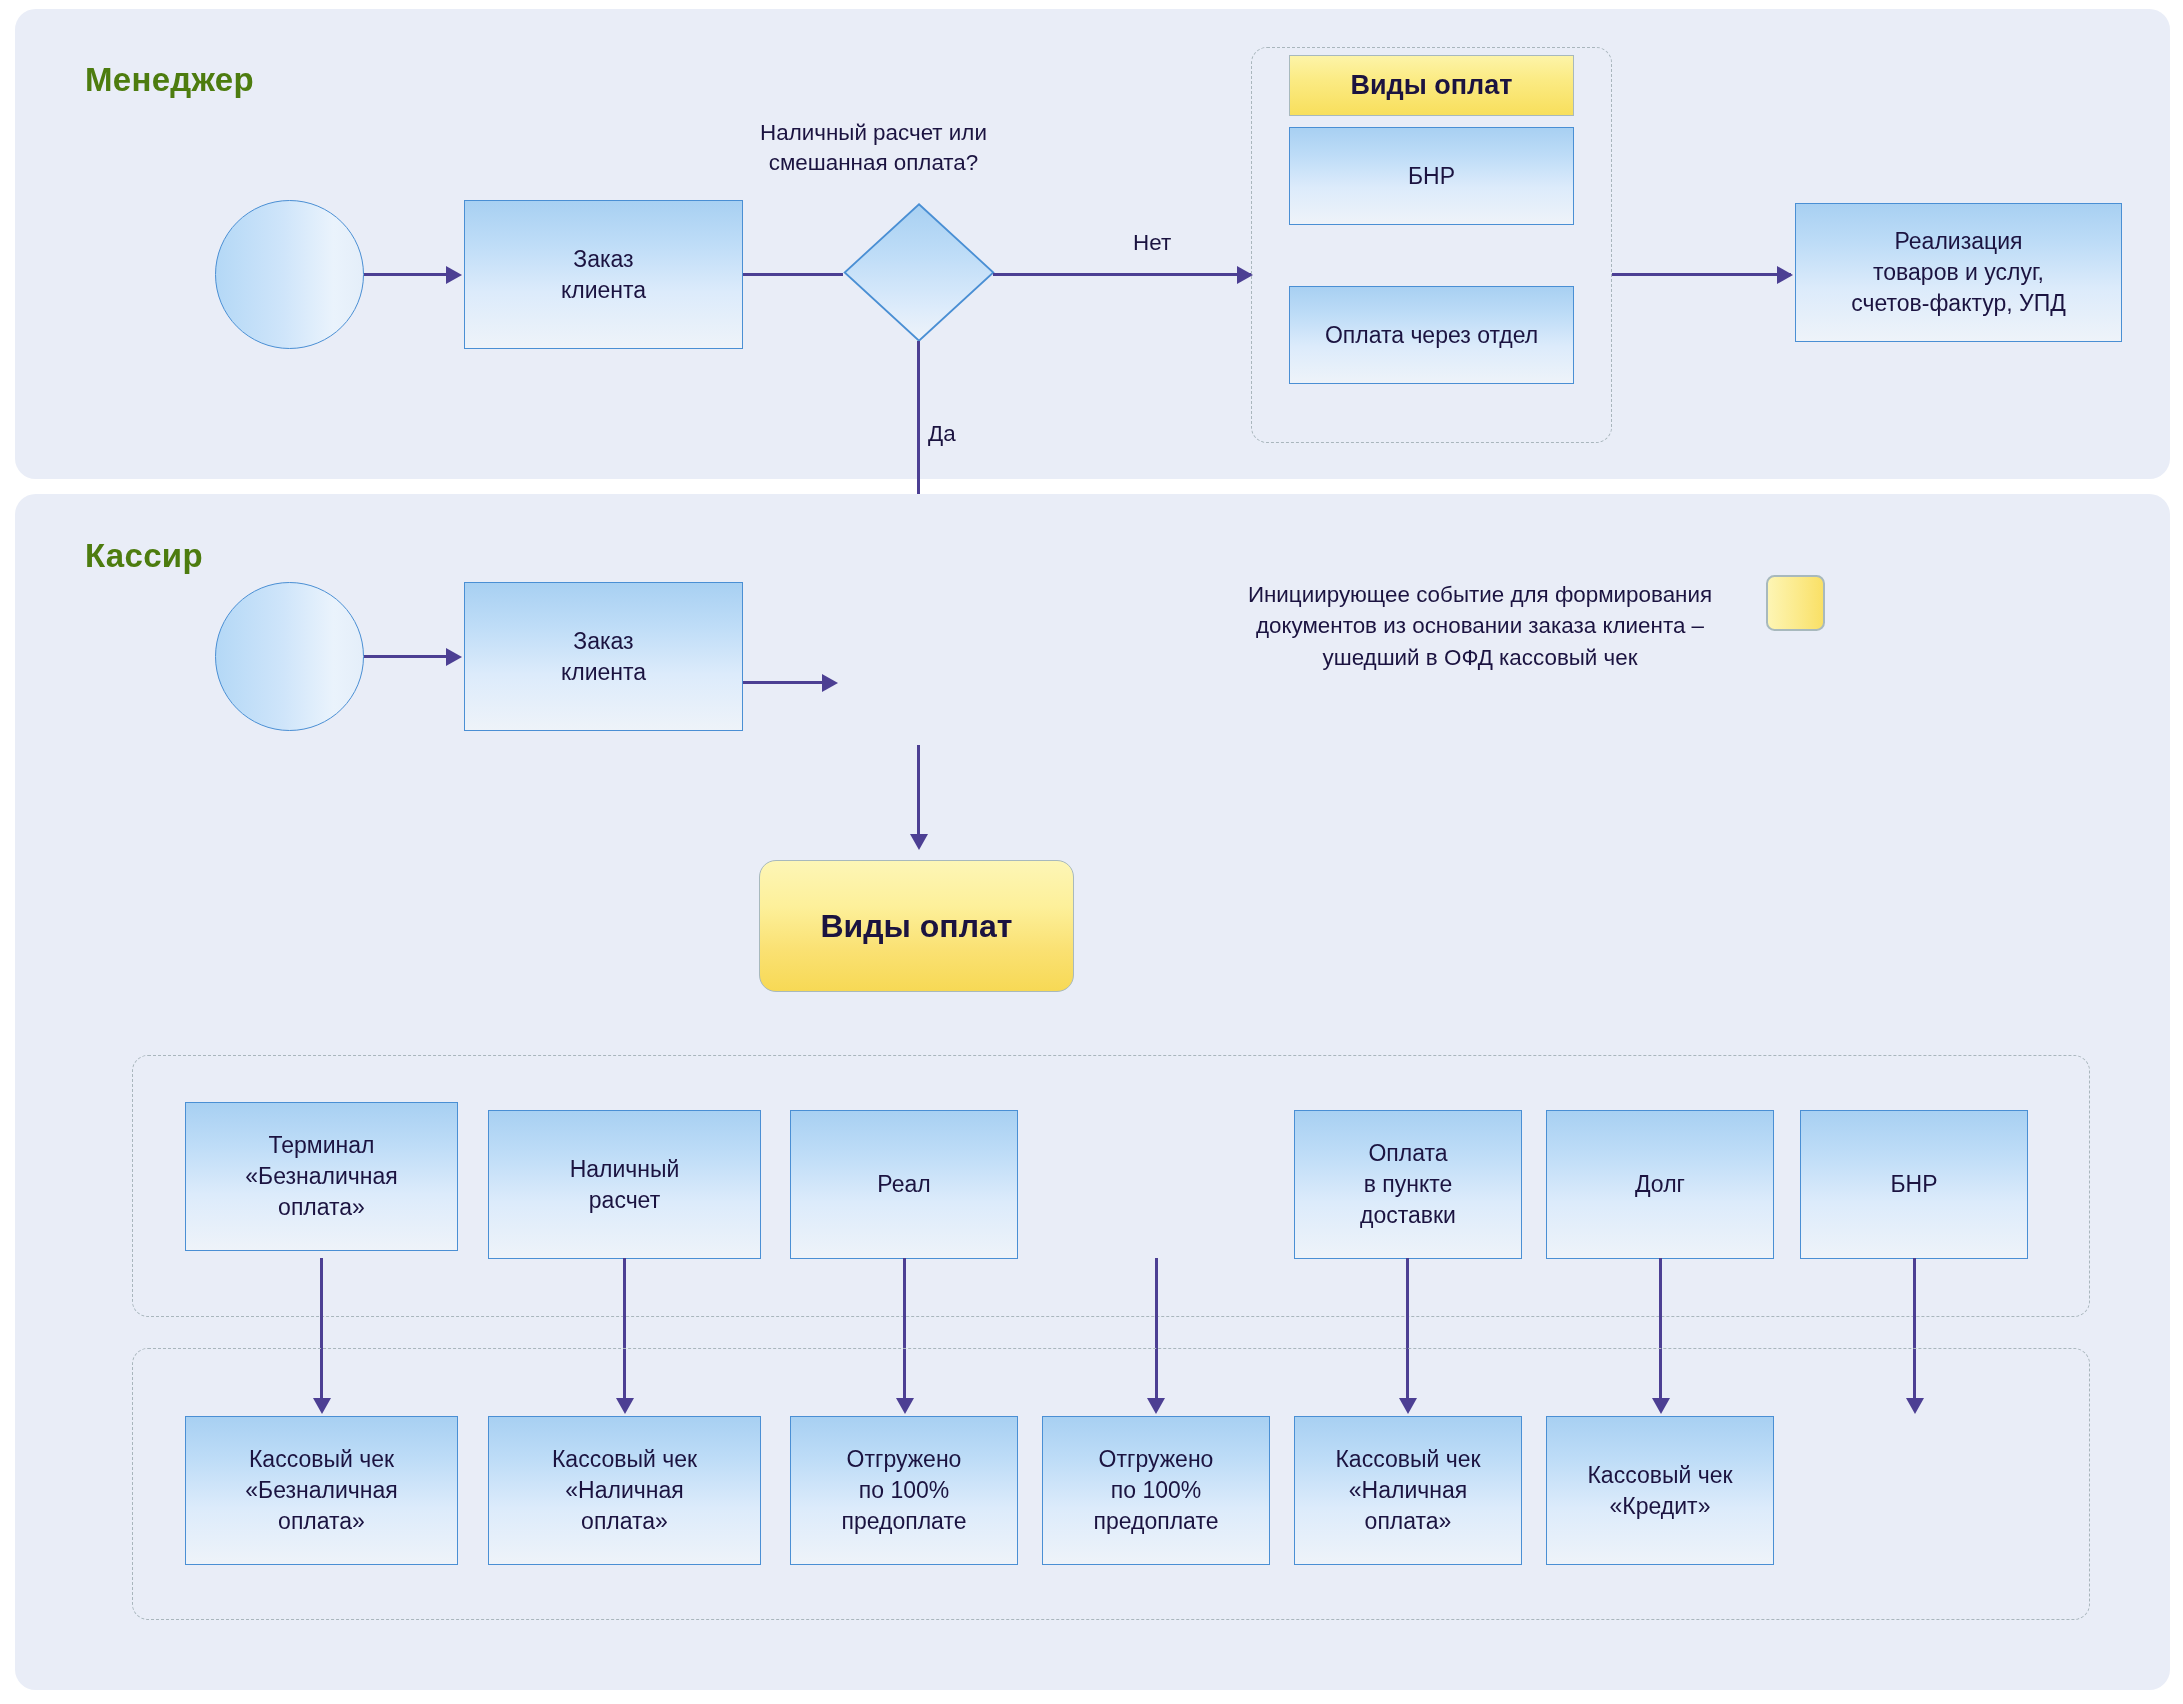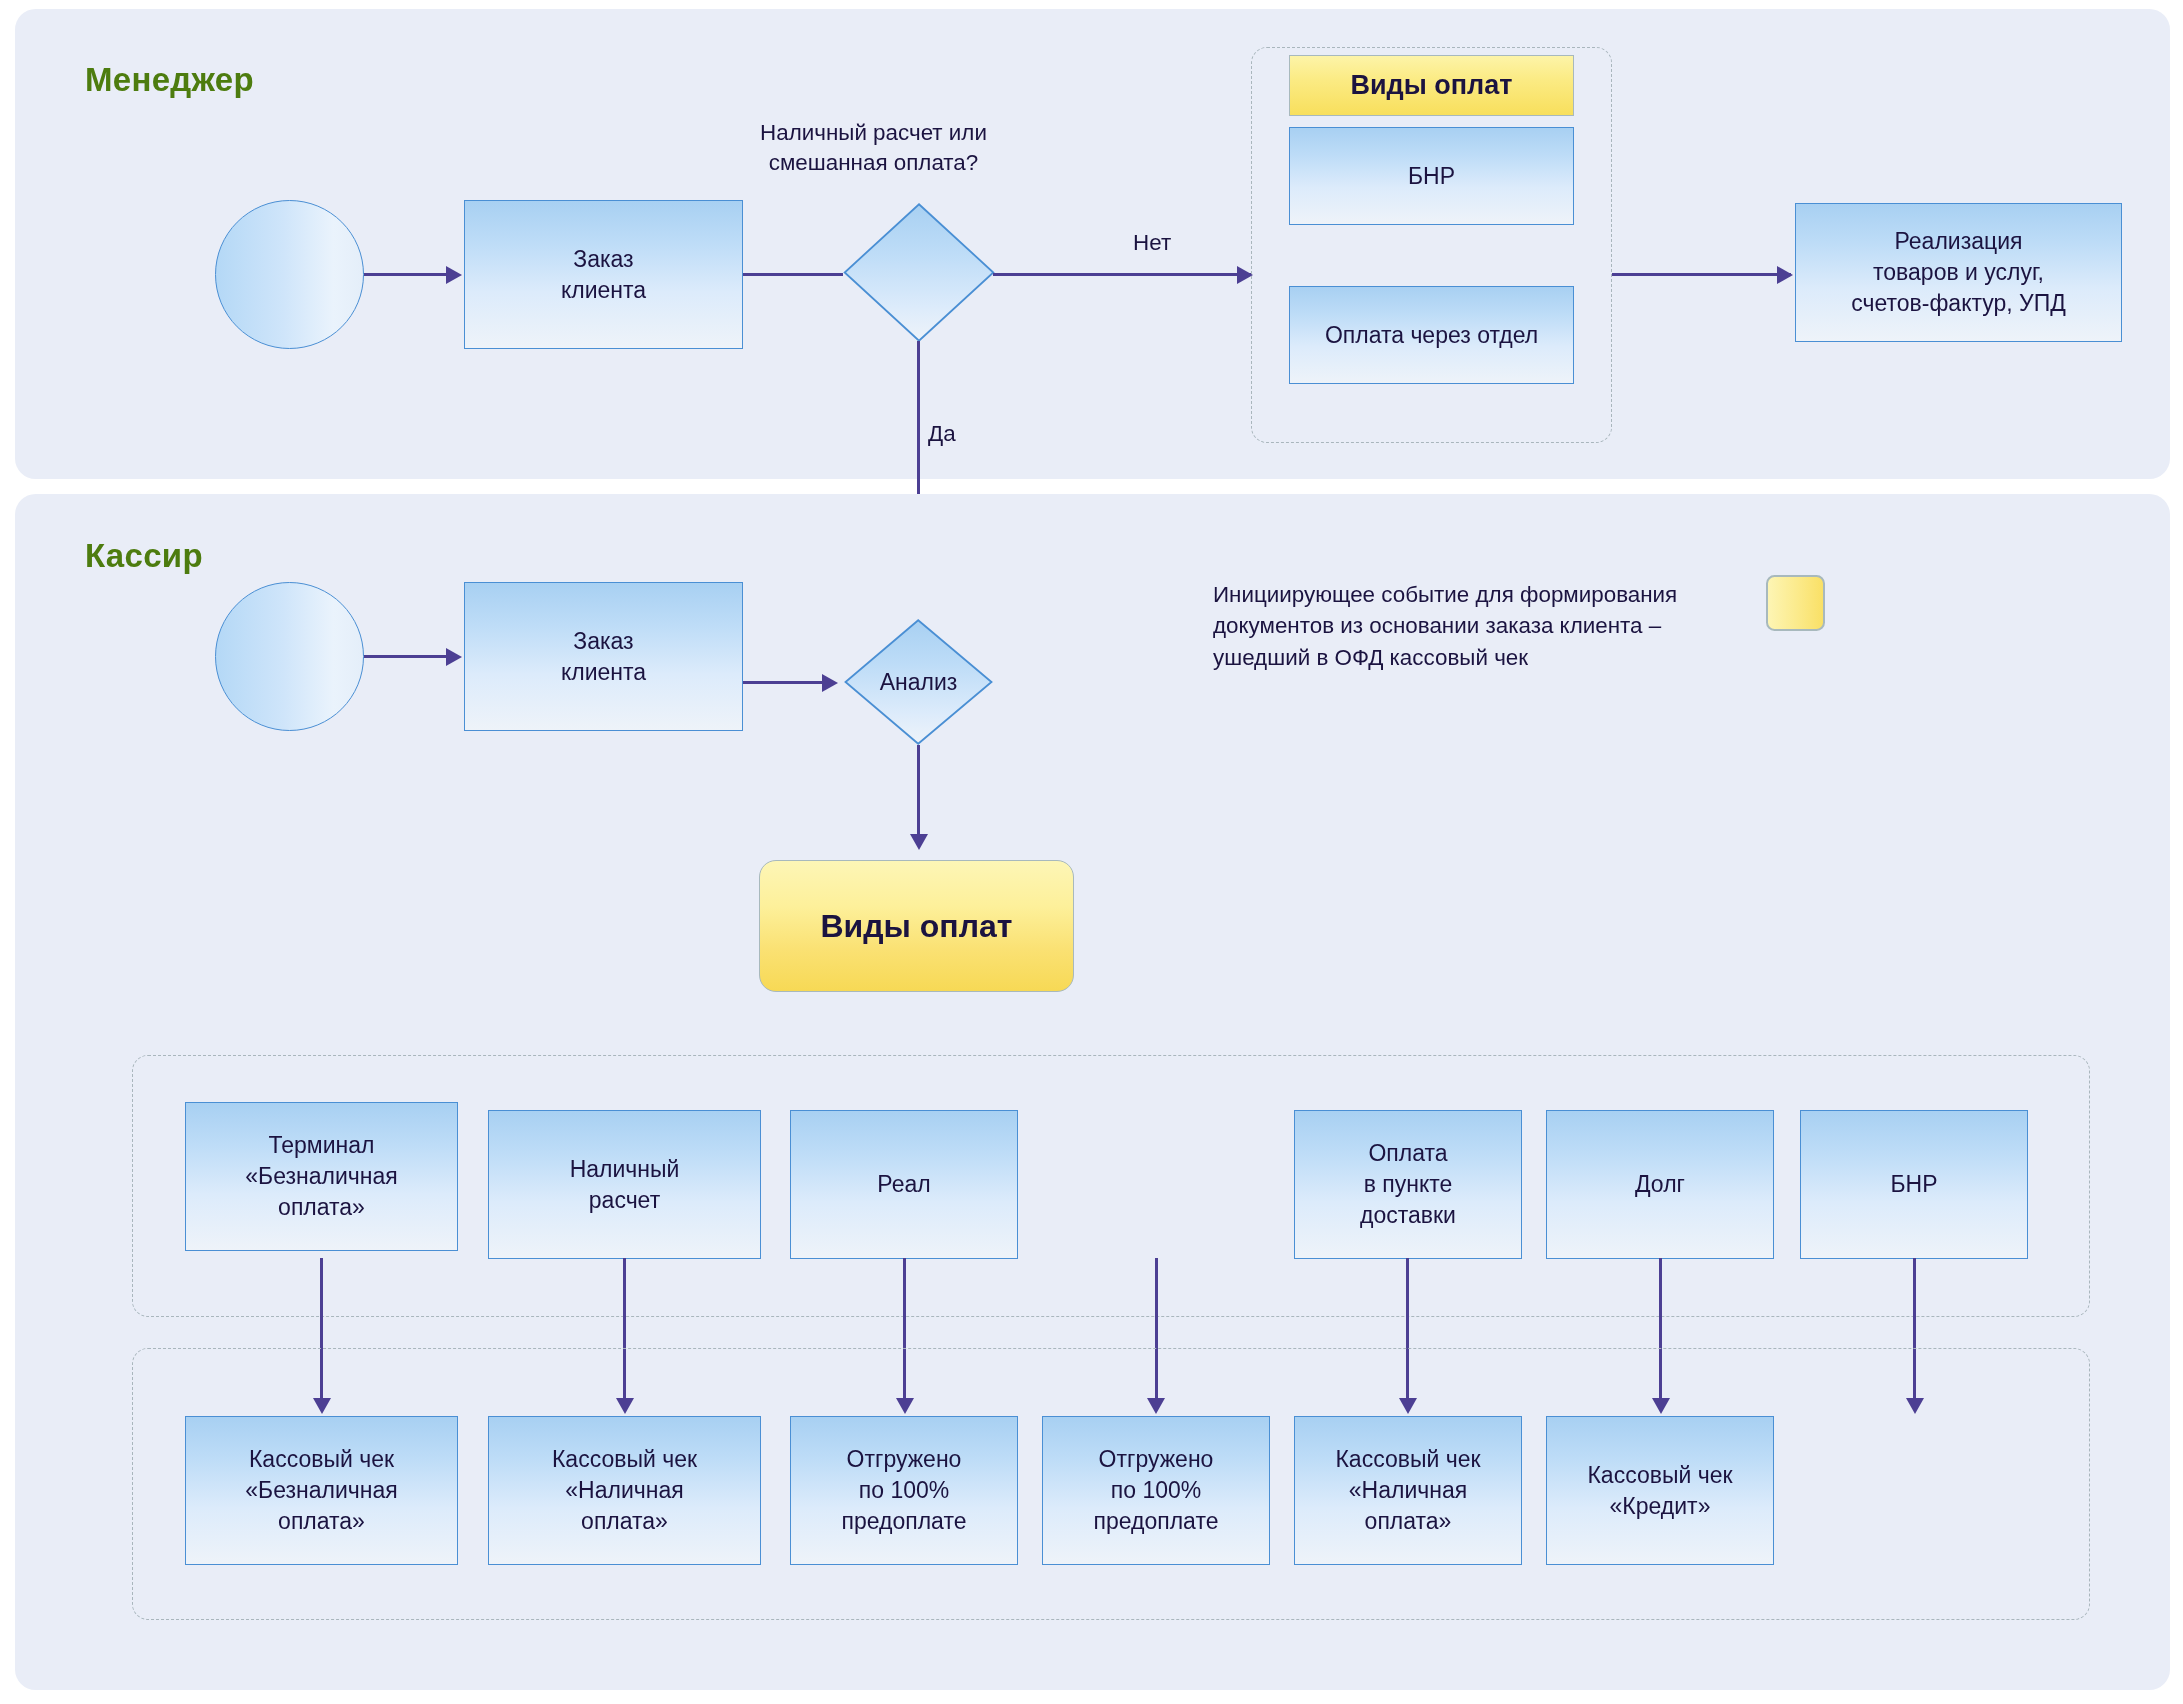--- a/index.html
+++ b/index.html
@@ -130,21 +130,21 @@
   }
 
   
   .ftext {
     position: absolute;
     color: #1b1340;
     font-size: 22.4px;
     line-height: 1.35;
   }
   .ftext.center { text-align: center; }
-  .ftext.right  { text-align: left; }
+  .ftext.right  { text-align: center; }
   .edge-label {
     position: absolute;
     color: #1b1340;
     font-size: 22.4px;
     white-space: nowrap;
   }
 </style>
 </head>
 <body>
 
@@ -218,34 +218,20 @@
   <div class="arrowhead right" style="left:446px; top:648px;"></div>
 
   <div class="fbox" style="left:464px; top:582px; width:279px; height:149px; flex-direction:column;">
     <span>Заказ</span>
     <span>клиента</span>
   </div>
 
   <div class="hline" style="left:743px; top:681px; width:88px;"></div>
   <div class="arrowhead right" style="left:822px; top:674px;"></div>
 
-  <div class="diamond-wrap" style="left:844px; top:619px; width:149px; height:126px;">
-    <svg width="149" height="126" viewBox="0 0 245 208">
-      <defs>
-        <linearGradient id="dgrad2" x1="0" y1="0" x2="0" y2="1">
-          <stop offset="0%" stop-color="#a8d0f2"></stop>
-          <stop offset="35%" stop-color="#bddcf7"></stop>
-          <stop offset="75%" stop-color="#dcebfb"></stop>
-          <stop offset="100%" stop-color="#eef3f9"></stop>
-        </linearGradient>
-      </defs>
-      <polygon points="122,2 243,104 122,206 2,104" fill="url(#dgrad2)" stroke="#4a8fd4" stroke-width="3"></polygon>
-    </svg>
-    <div class="diamond-label">Анализ</div>
-  </div>
 
   <div class="vline" style="left:917px; top:745px; width:3px; height:94px;"></div>
   <div class="arrowhead down" style="left:910px; top:834px;"></div>
 
   <div class="ybox rounded" style="left:759px; top:860px; width:315px; height:132px; font-size:32px;">Виды оплат</div>
 
   <div class="ftext right" style="left:1213px; top:579px; width:534px; line-height:1.4;">
     <span>Инициирующее событие для формирования</span><br>
     <span>документов из основании заказа клиента –</span><br>
     <span>ушедший в ОФД кассовый чек</span>

